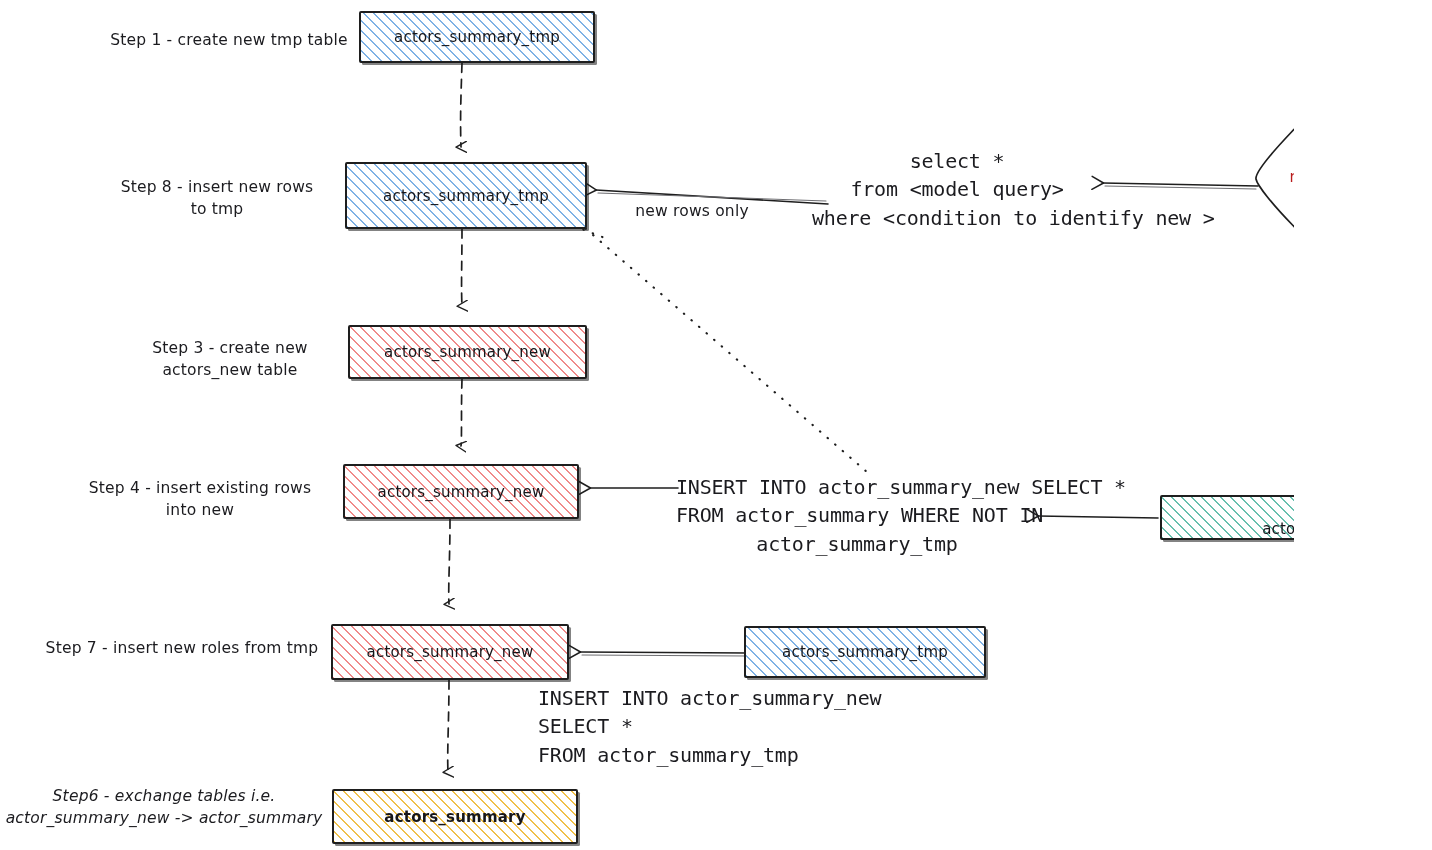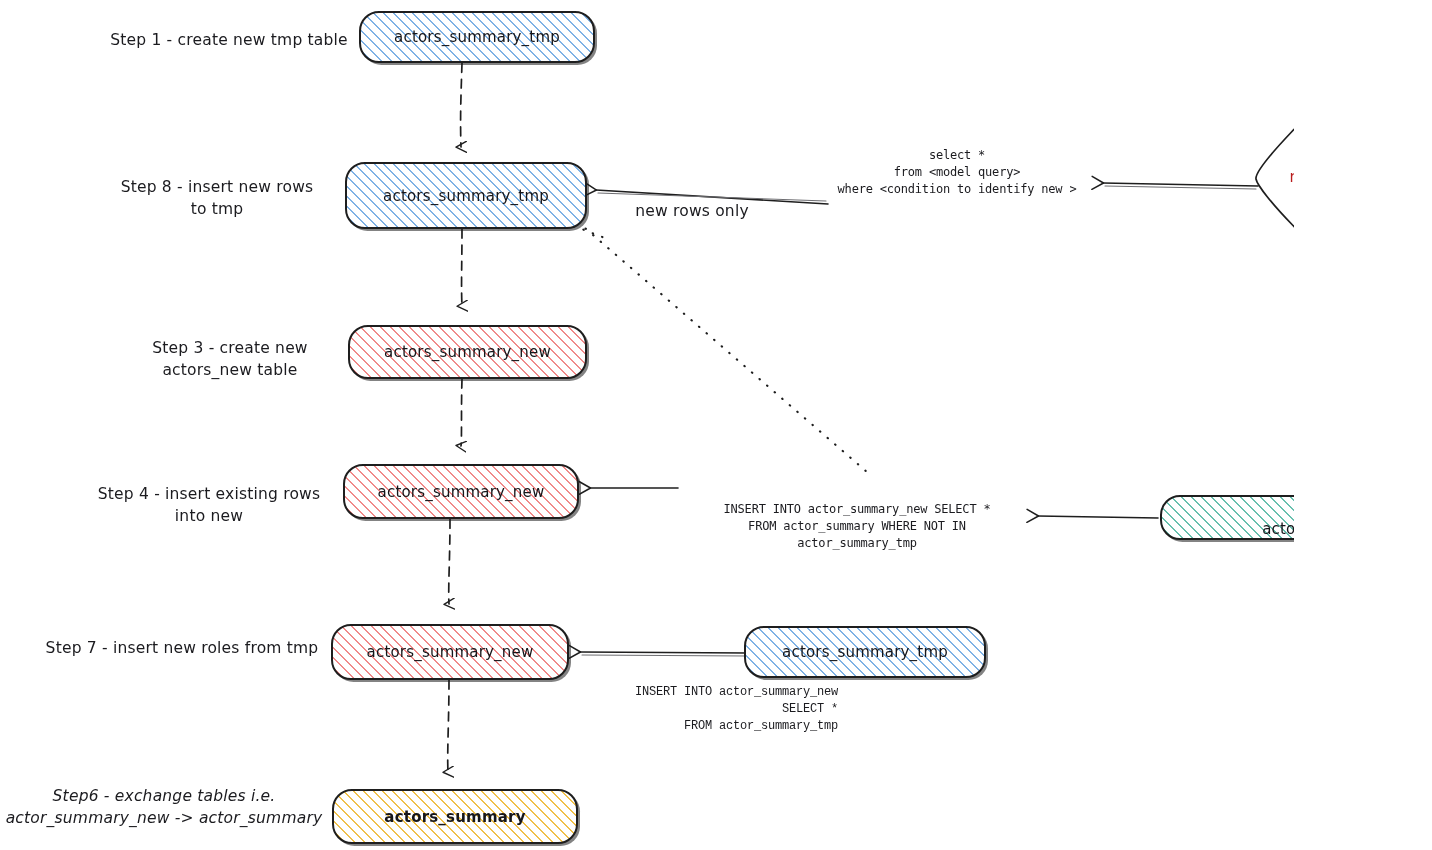--- a/index.html
+++ b/index.html
@@ -22,30 +22,30 @@
     font-family: "DejaVu Sans", sans-serif;
     font-size: 15.5px;
     color: #1b1b1f;
     line-height: 1.42;
     text-align: center;
     white-space: pre;
     letter-spacing: 0.2px;
   }
   .label.mono {
     font-family: "DejaVu Sans Mono", monospace;
-    font-size: 12px;
+    font-size: 20px;
     letter-spacing: -0.2px;
   }
 
   
   .node {
     position: absolute;
     box-sizing: border-box;
     border: 2px solid #1e1e1e;
-    border-radius: 20px;
+    border-radius: 2px;
     display: flex;
     align-items: center;
     justify-content: center;
     font-family: "DejaVu Sans", sans-serif;
     font-size: 15px;
     color: #16161a;
     letter-spacing: 0.2px;
     box-shadow: 2.5px 2.5px 0 -0.5px rgba(30,30,30,0.55);
   }
   .node .node-label {
@@ -151,37 +151,37 @@
 
     <path d="M1336,91 C1345,95 1415,163 1417,176 C1419,188 1349,259 1337,261
              C1325,262 1258,192 1256,179 C1254,167 1326,95 1336,91 Z" fill="#ffffff" stroke="#1e1e1e" stroke-width="1.7" stroke-linejoin="round" stroke-linecap="round"></path>
   </svg>
 
   <div class="label" style="left:104px; top:29px; width:250px;">Step 1 - create new tmp table</div>
   <div class="label" style="left:106px; top:176px; width:222px;">Step 8 - insert new rows
 to tmp</div>
   <div class="label" style="left:130px; top:337px; width:200px;">Step 3 - create new
 actors_new table</div>
-  <div class="label" style="left:89px; top:477px; width:240px;margin-top:6px;">Step 4 - insert existing rows
+  <div class="label" style="left:80px; top:477px; width:240px;">Step 4 - insert existing rows
 into new</div>
   <div class="label" style="left:42px; top:637px; width:280px;">Step 7 - insert new roles from tmp</div>
   <div class="label" style="left:4px; top:785px; width:320px;font-style:italic;">Step6 - exchange tables i.e.
 actor_summary_new -&gt; actor_summary</div>
 
   <div class="label" style="left:622px; top:200px; width:140px;">new rows only</div>
 
   <div class="label mono" style="left:812px; top:147px; width:290px; text-align:center;">select *
 from &lt;model query&gt;
 where &lt;condition to identify new &gt;</div>
 
-  <div class="label mono" style="left:676px; top:473px; width:362px; text-align:center;margin-top:28px;">INSERT INTO actor_summary_new SELECT *
+  <div class="label mono" style="left:676px; top:473px; width:362px; text-align:center;">INSERT INTO actor_summary_new SELECT *
 FROM actor_summary WHERE NOT IN
 actor_summary_tmp</div>
 
-  <div class="label mono" style="left:538px; top:684px; width:300px; text-align:right;font-family:Liberation Mono, monospace;">INSERT INTO actor_summary_new
+  <div class="label mono" style="left:538px; top:684px; width:300px; text-align:left;">INSERT INTO actor_summary_new
 SELECT *
 FROM actor_summary_tmp</div>
 
   <div class="node hatch-blue" style="left:359px; top:11px; width:236px; height:52px;">
     <span class="node-label">actors_summary_tmp</span>
   </div>
 
   <div class="node hatch-blue" style="left:345px; top:162px; width:242px; height:67px;">
     <span class="node-label">actors_summary_tmp</span>
   </div>

